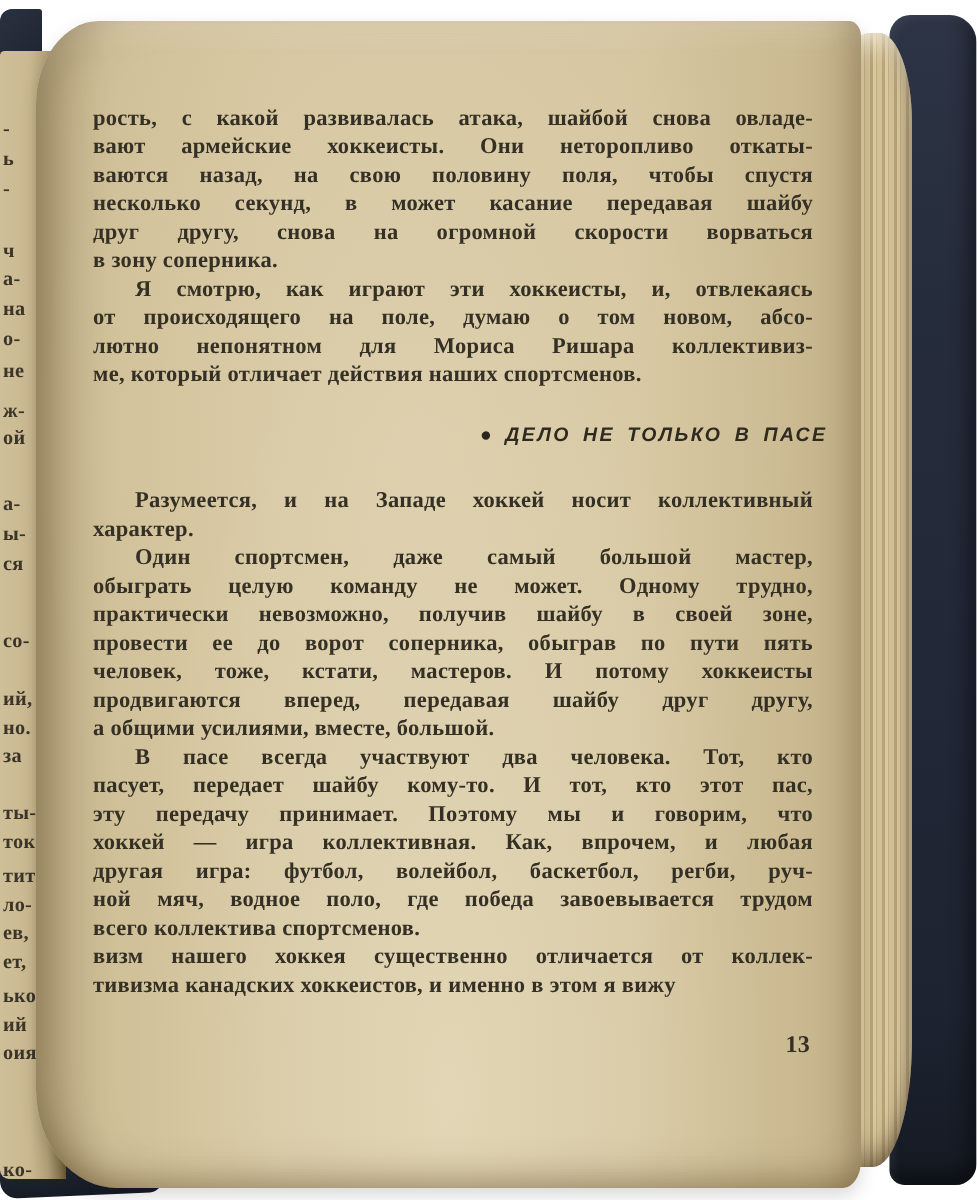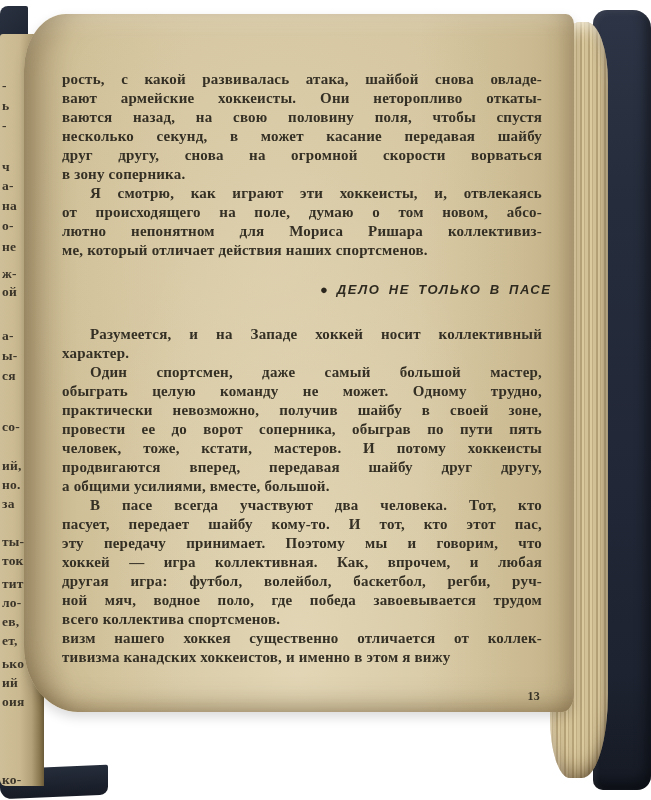--- a/index.html
+++ b/index.html
@@ -57,21 +57,21 @@
     background:linear-gradient(90deg,#cfbf98 0%,#cab990 45%,#b2a078 72%,#8a7850 90%,#6b5a38 100%);
     border-radius:3px 0 0 6px;
   }
   .frag{
     position:absolute;left:2px;width:26px;
     font-size:13.5px;font-weight:bold;color:#3a3429;letter-spacing:.2px;
     white-space:nowrap;
   }
   
   .main-page{
-    position:absolute;left:24px;top:14px;width:550px;height:698px;
+    position:absolute;left:24px;top:14px;width:550px;height:778px;
     background:
       radial-gradient(ellipse at 46% 36%,rgba(226,213,180,.55) 0%,rgba(226,213,180,0) 60%),
       radial-gradient(ellipse at 50% 92%,rgba(255,250,232,.30) 0%,rgba(255,250,232,0) 55%),
       linear-gradient(90deg,#c2b188 0%,#d0c098 9%,#d5c6a0 30%,#d5c6a0 72%,#cbba91 92%,#c0ae85 100%);
     border-radius:42px 8px 12px 54px / 56px 10px 18px 66px;
     box-shadow:inset 30px 0 36px -22px rgba(88,68,38,.55),
                inset -16px 0 24px -14px rgba(100,78,45,.45),
                inset 0 16px 22px -14px rgba(255,250,235,.55),
                inset 0 -20px 26px -16px rgba(110,88,52,.50),
                0 5px 12px rgba(0,0,0,.15);
@@ -85,21 +85,21 @@
   .line.last{text-align-last:left;}
   .line.indent{text-indent:28px;}
   .heading{
     margin:20px 0 26px;padding-left:258px;white-space:nowrap;
     font-family:"Liberation Sans",sans-serif;font-style:italic;font-weight:bold;
     font-size:13px;letter-spacing:1.6px;word-spacing:3px;color:#2e2a20;
   }
   .bullet{font-size:13px;margin-right:9px;letter-spacing:0;color:#2b271e;}
   .page-number{
     margin-top:20px;text-align:right;padding-right:2px;
-    font-size:12px;font-weight:bold;color:#353025;
+    font-size:16px;font-weight:bold;color:#353025;
   }
 </style>
 </head>
 <body>
 
 <div class="photo">
   <div class="cover-tl"></div>
   <div class="cover-bl"></div>
   <div class="cover-right"></div>
   <div class="marble"></div>

